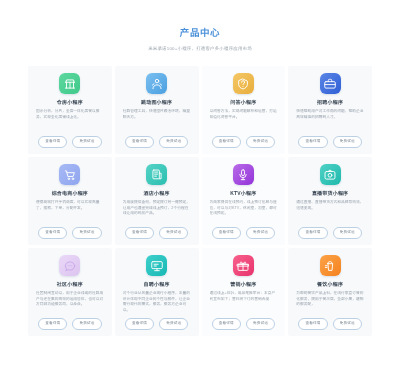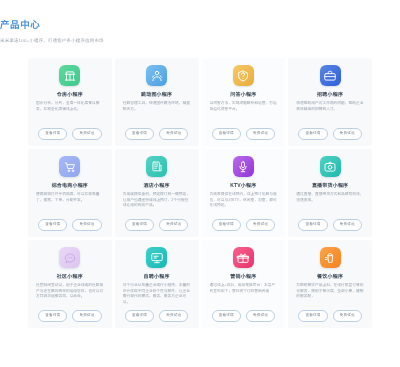--- a/index.html
+++ b/index.html
@@ -19,21 +19,22 @@
   .page {
     width: 400px;
     height: 367px;
     box-sizing: border-box;
     background: #ffffff;
     position: relative;
   }
 
   
   .header {
-    padding-top: 19px;
+    padding-top: 27px;
+    text-align: center;
   }
   .page-title {
     font-size: 9.5px;
     line-height: 12px;
     font-weight: 700;
     color: #4a90d9;
     letter-spacing: 0.6px;
     margin: 0;
   }
   .page-subtitle {

